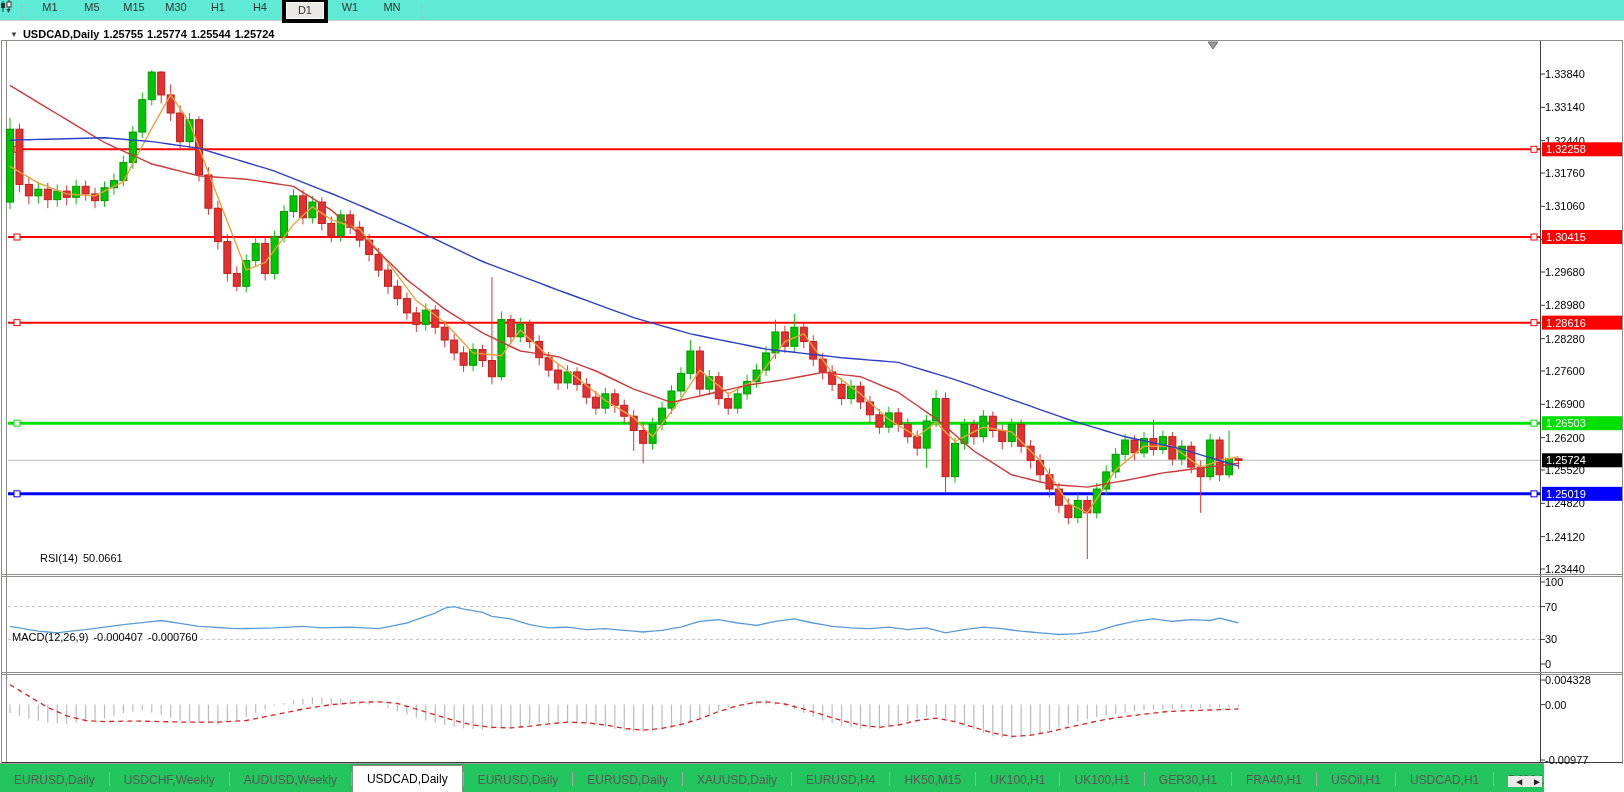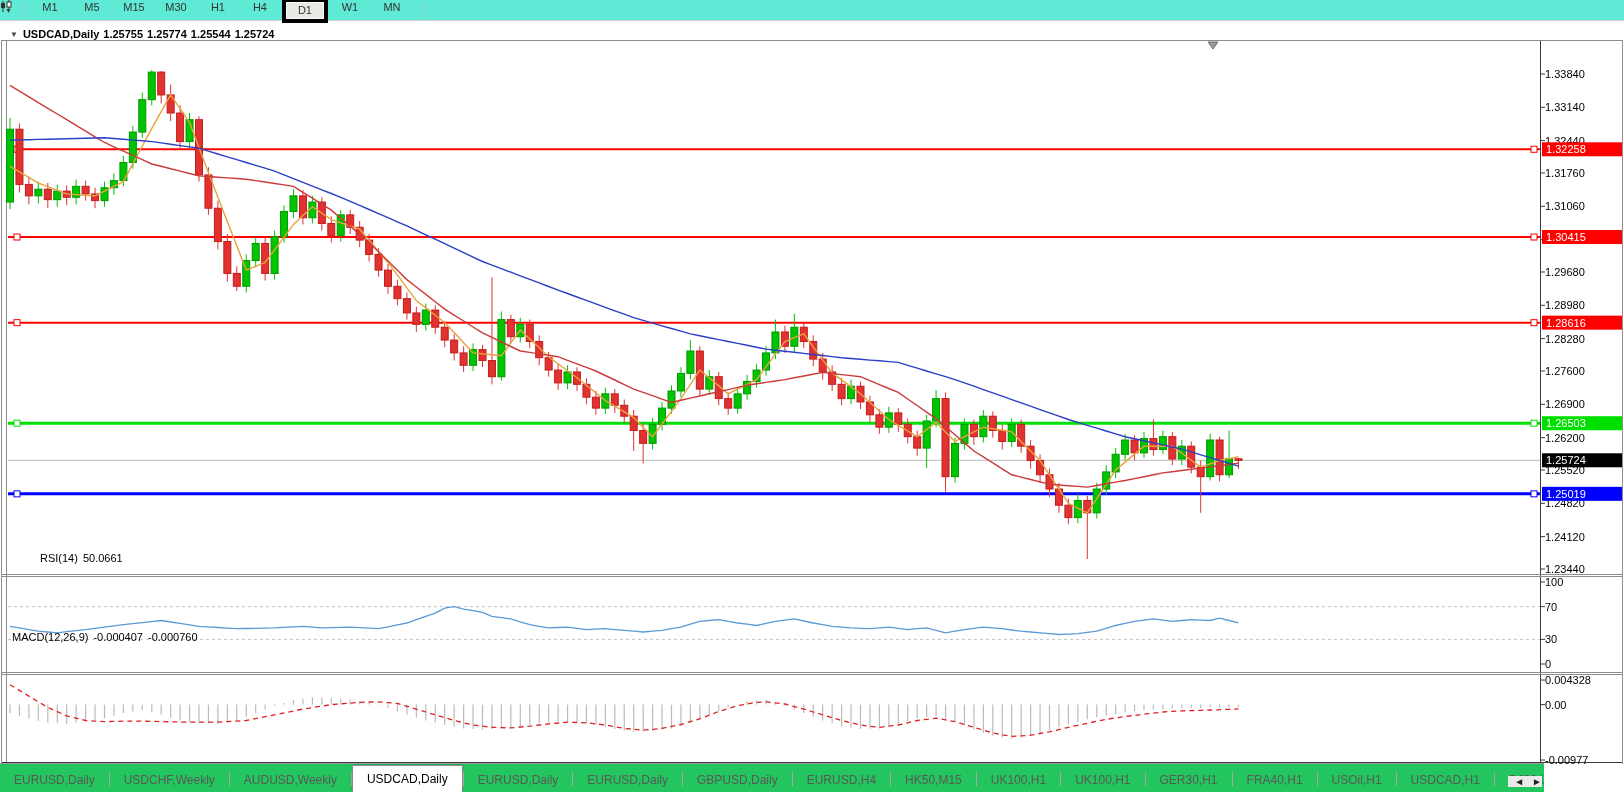--- a/index.html
+++ b/index.html
@@ -618,21 +618,21 @@
         <div class="tab">USDCHF,Weekly</div>
         <div class="tab-sep"></div>
         <div class="tab">AUDUSD,Weekly</div>
         <div class="tab-sep"></div>
         <div class="tab active">USDCAD,Daily</div>
         <div class="tab-sep"></div>
         <div class="tab">EURUSD,Daily</div>
         <div class="tab-sep"></div>
         <div class="tab">EURUSD,Daily</div>
         <div class="tab-sep"></div>
-        <div class="tab">GBPUSD,Daily</div>
+        <div class="tab">XAUUSD,Daily</div>
         <div class="tab-sep"></div>
         <div class="tab">EURUSD,H4</div>
         <div class="tab-sep"></div>
         <div class="tab">HK50,M15</div>
         <div class="tab-sep"></div>
         <div class="tab">UK100,H1</div>
         <div class="tab-sep"></div>
         <div class="tab">UK100,H1</div>
         <div class="tab-sep"></div>
         <div class="tab">GER30,H1</div>

